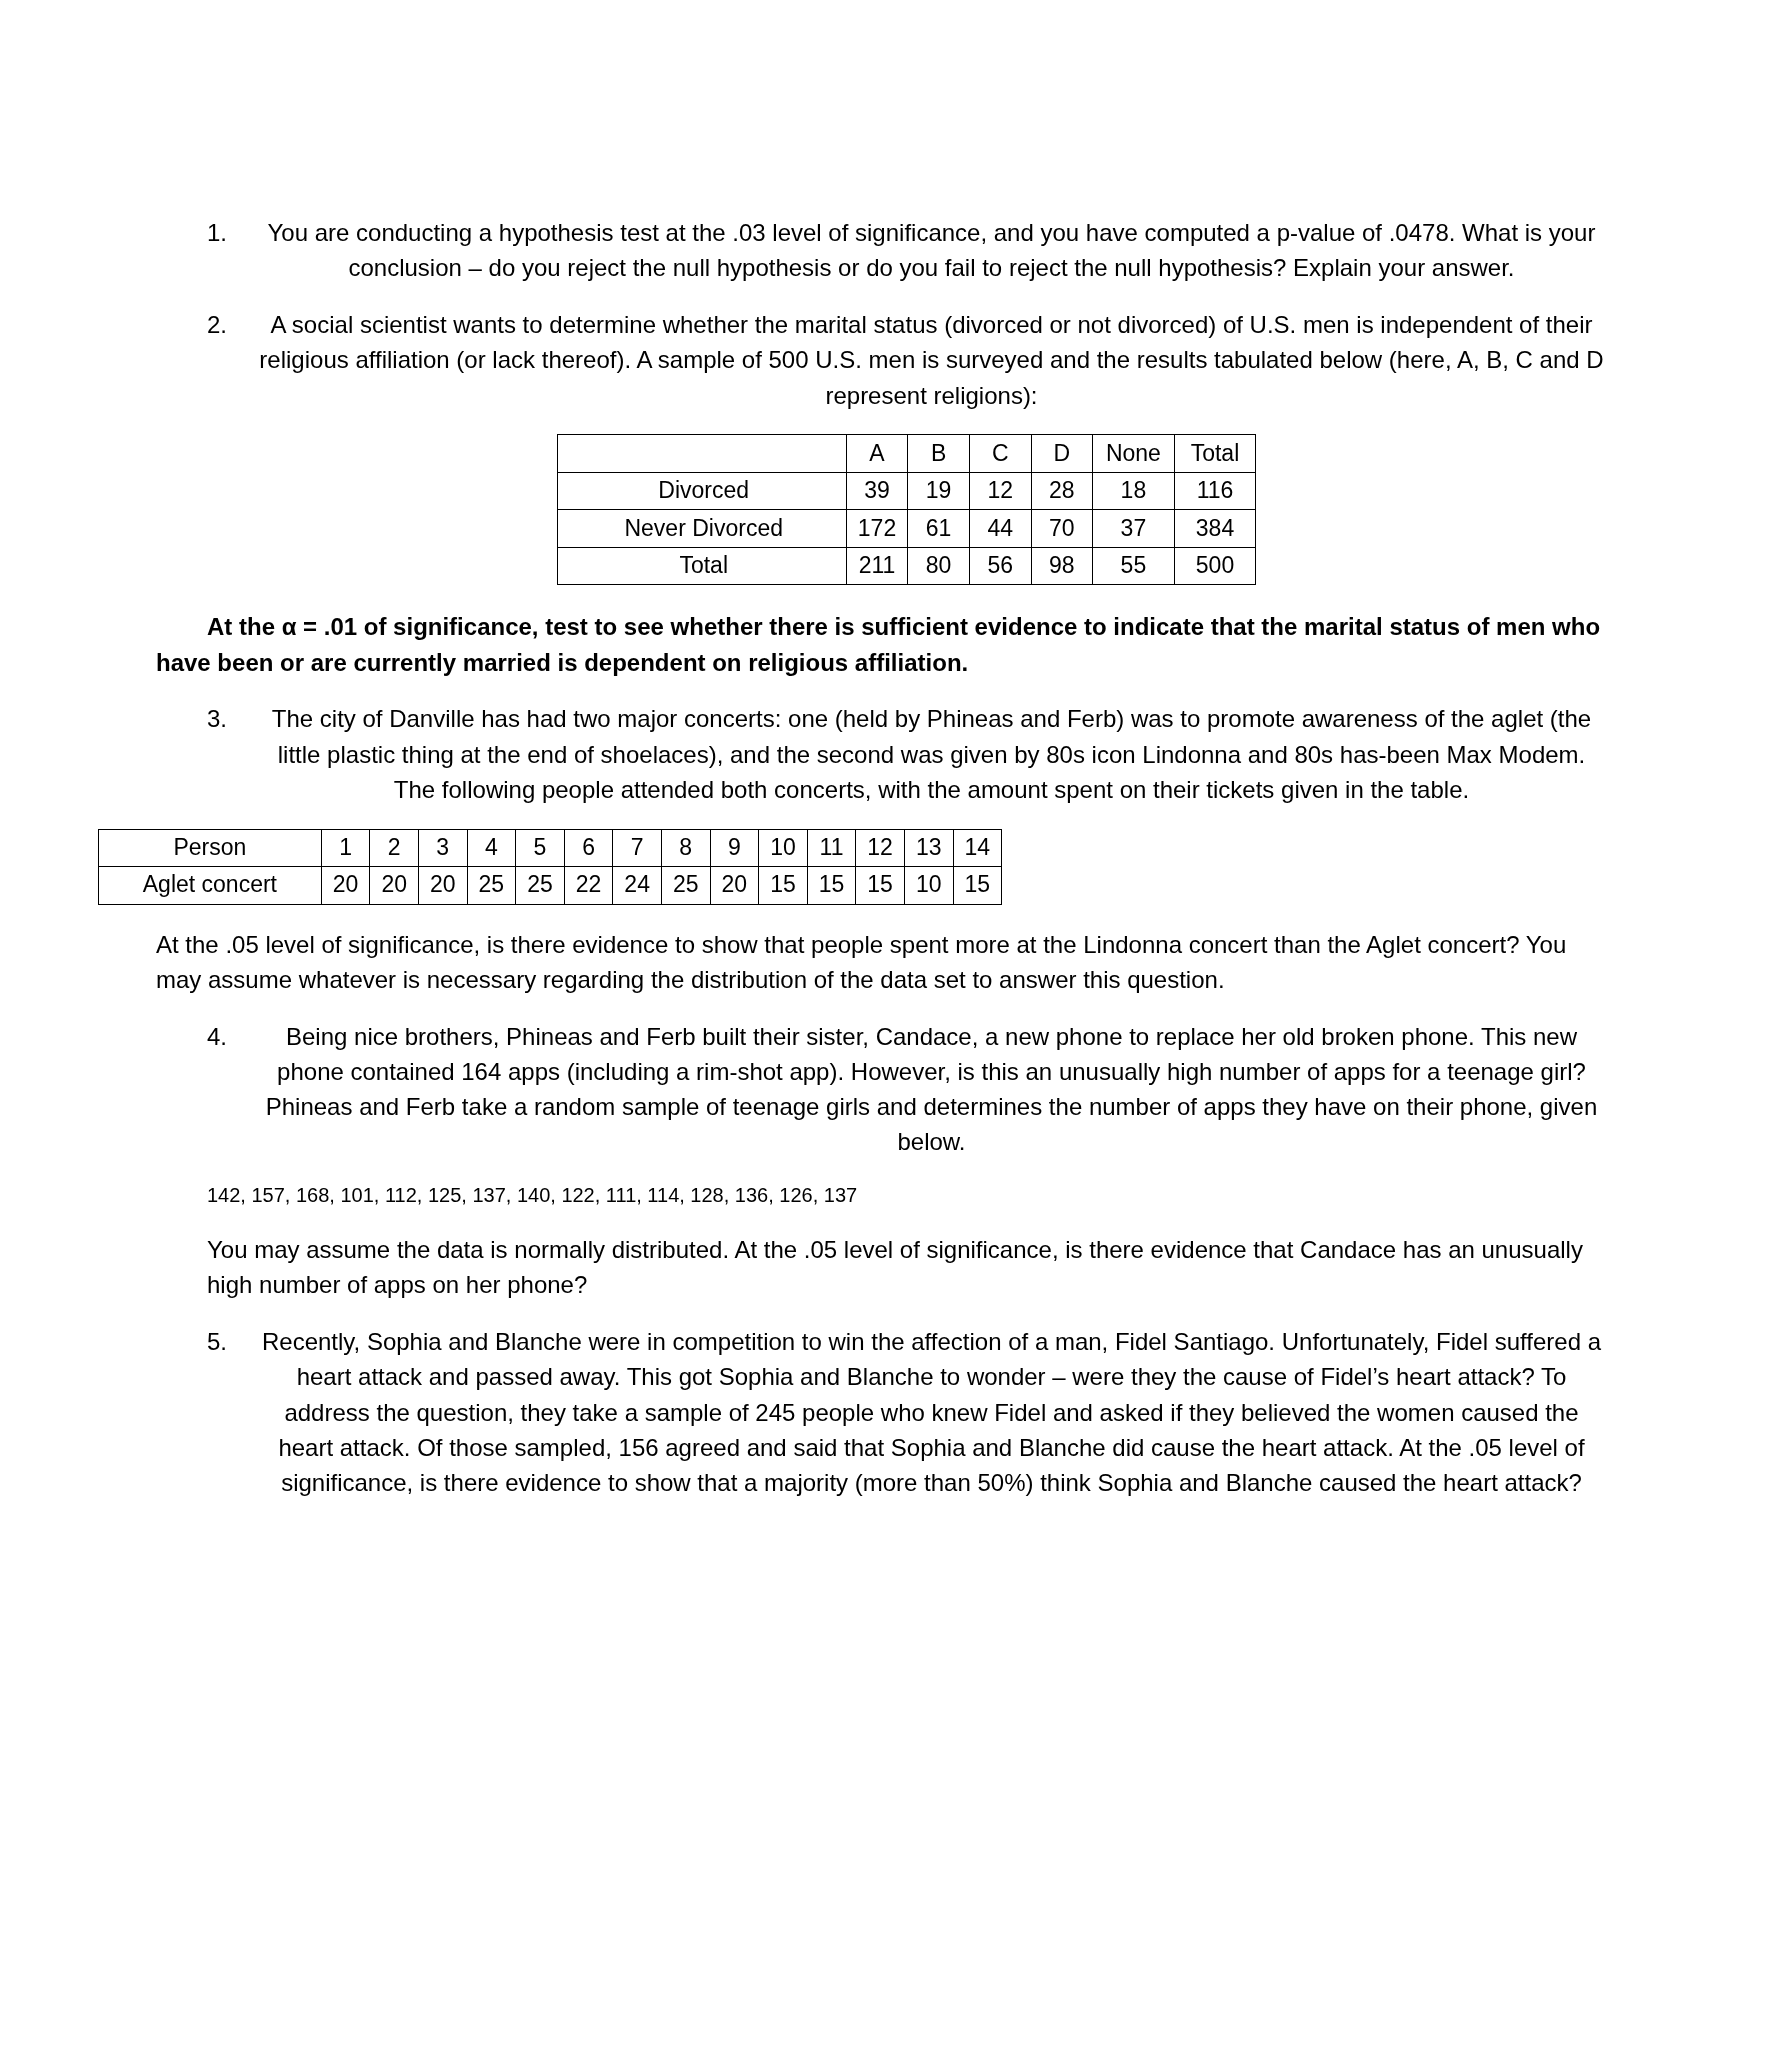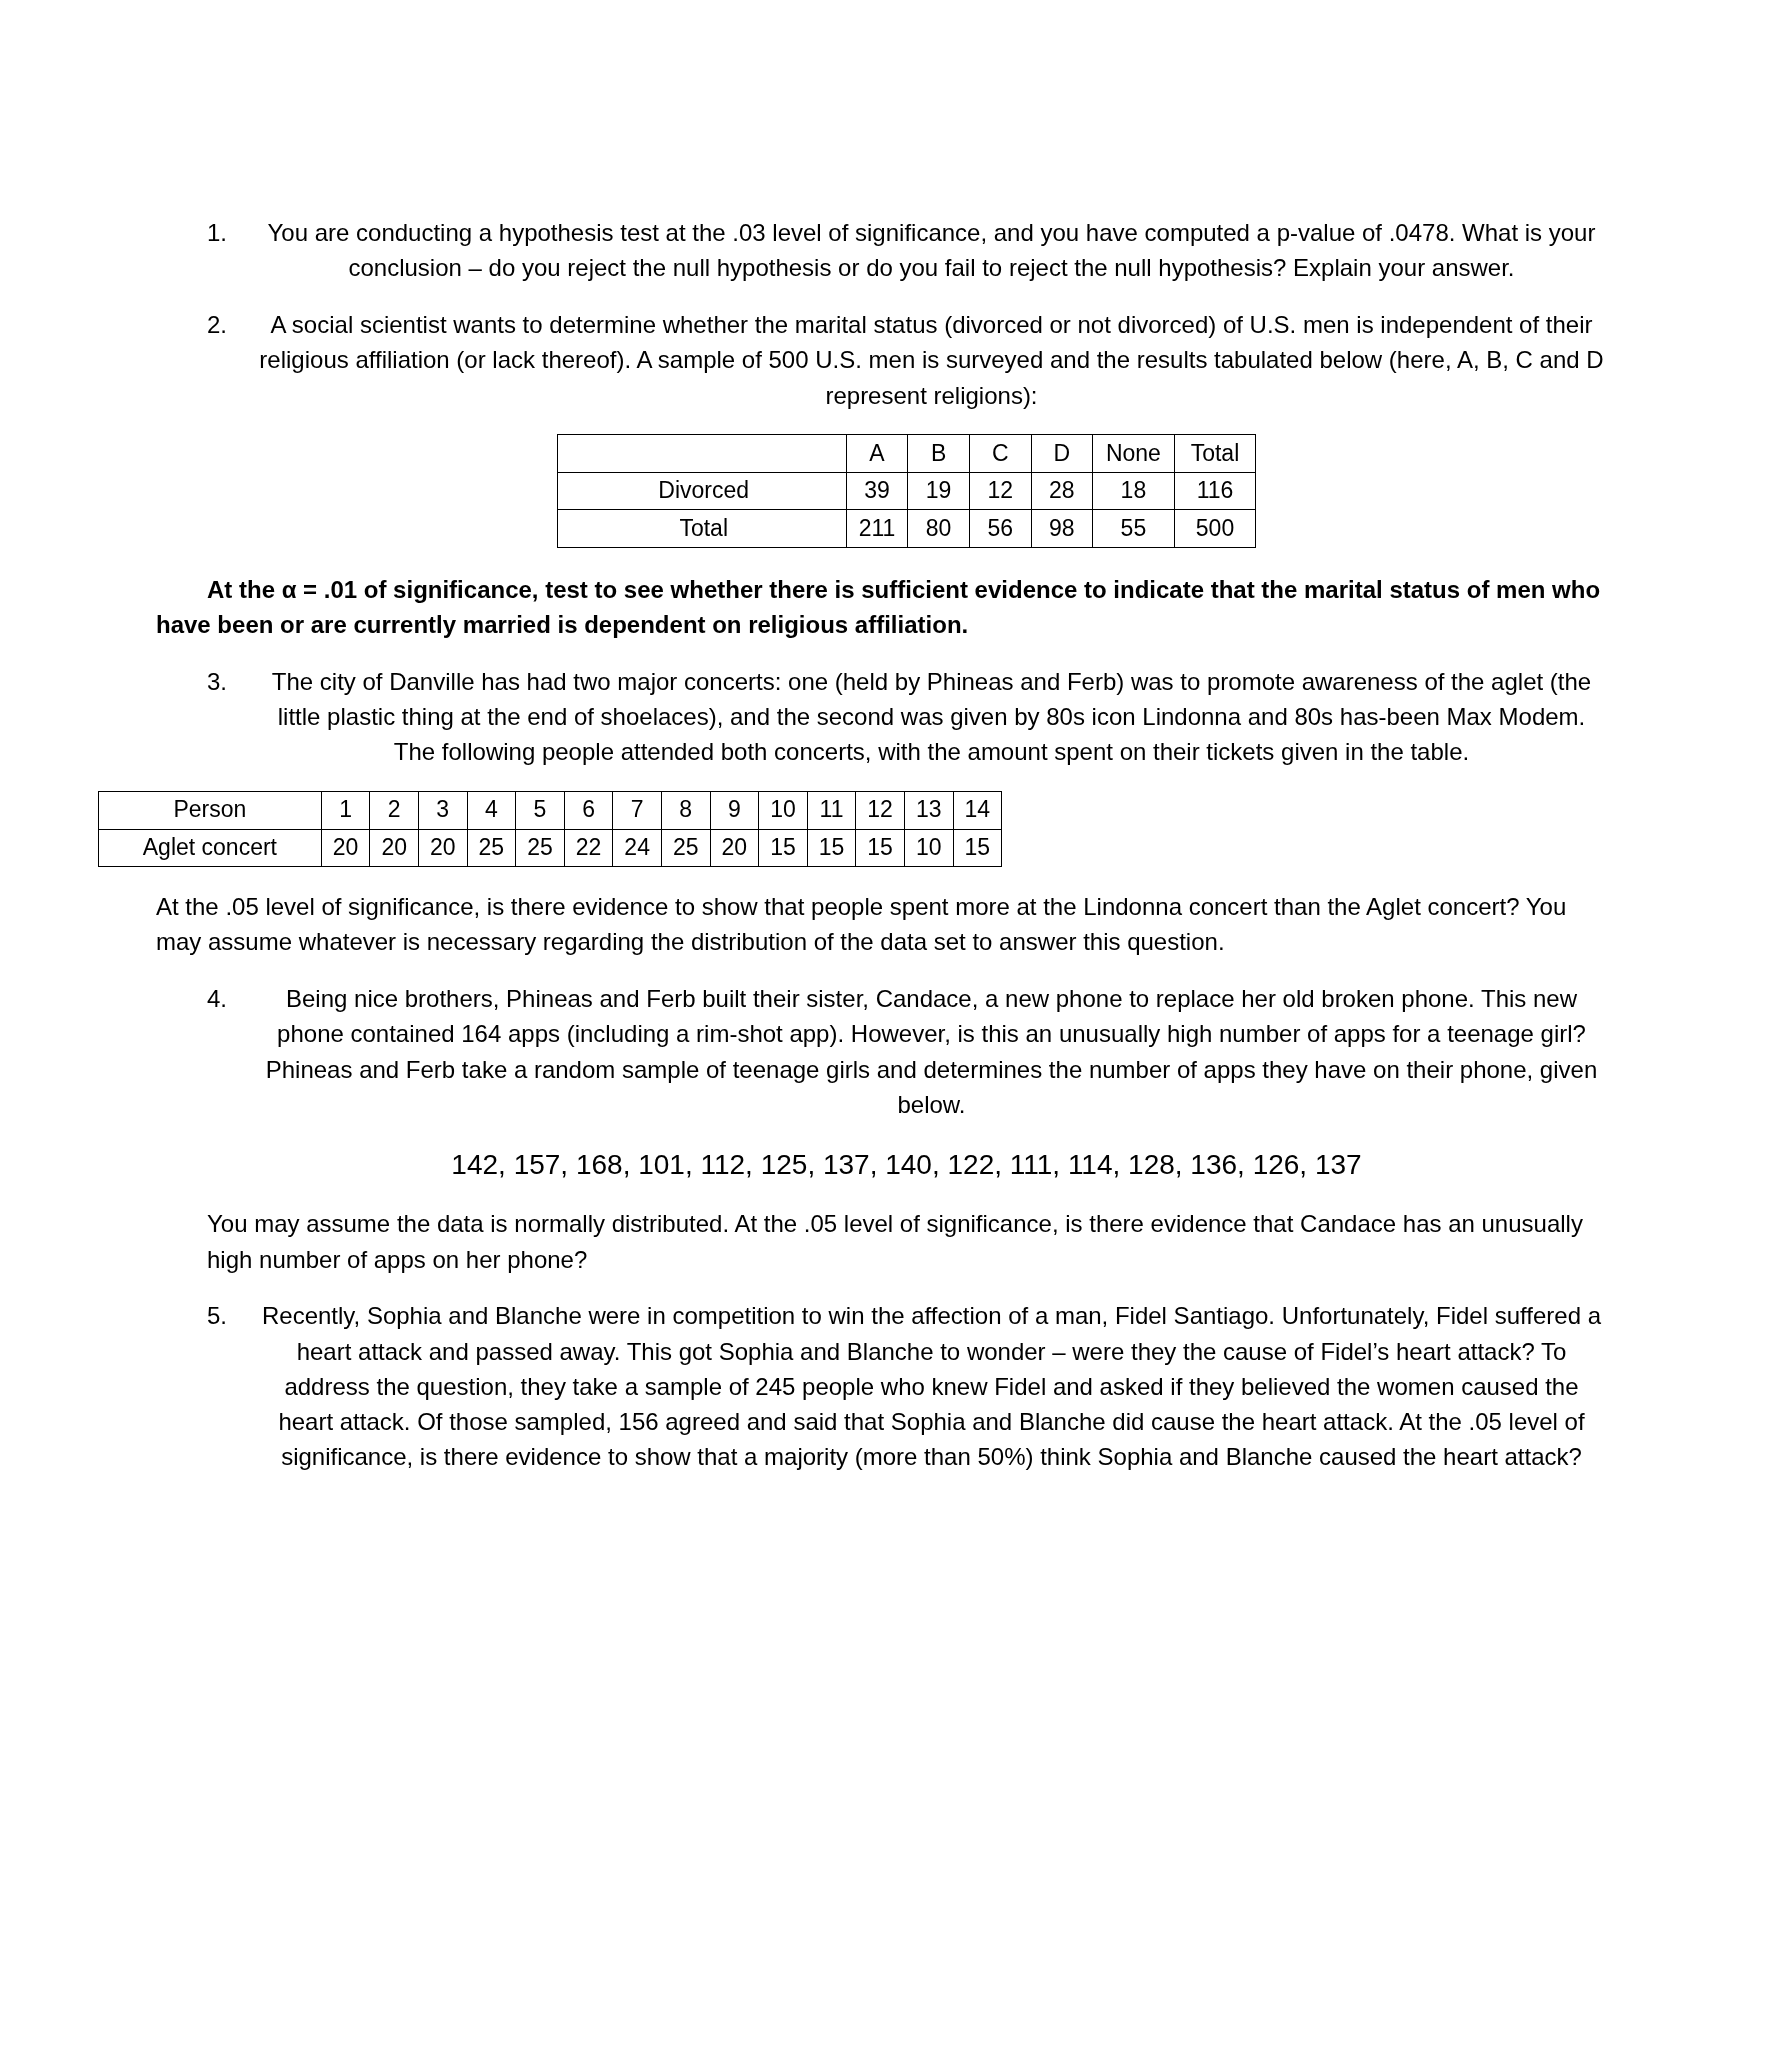--- a/index.html
+++ b/index.html
@@ -43,22 +43,21 @@
     margin: 0 0 21.5px 0;
   }
   .para.indent {
     text-indent: 51px;
     font-weight: bold;
   }
   .para.full {
     margin-left: -51px;
   }
   .center {
-    text-align: center;
-    font-size: 28px;
+    font-size: 20px;
     line-height: 1.47;
     margin: 20px 0 21.5px 0;
   }
 
   
   table {
     border-collapse: collapse;
     font-size: 23px;
     line-height: 1.3;
   }
@@ -132,20 +131,29 @@
           <td class="wide">Total</td>
         </tr>
         <tr>
           <td class="rowlabel">Divorced</td>
           <td class="num">39</td>
           <td class="num">19</td>
           <td class="num">12</td>
           <td class="num">28</td>
           <td class="wide">18</td>
           <td class="wide">116</td>
+        </tr>
+        <tr>
+          <td class="rowlabel">Never Divorced</td>
+          <td class="num">172</td>
+          <td class="num">61</td>
+          <td class="num">44</td>
+          <td class="num">70</td>
+          <td class="wide">37</td>
+          <td class="wide">384</td>
         </tr>
         <tr>
           <td class="rowlabel">Total</td>
           <td class="num">211</td>
           <td class="num">80</td>
           <td class="num">56</td>
           <td class="num">98</td>
           <td class="wide">55</td>
           <td class="wide">500</td>
         </tr>

